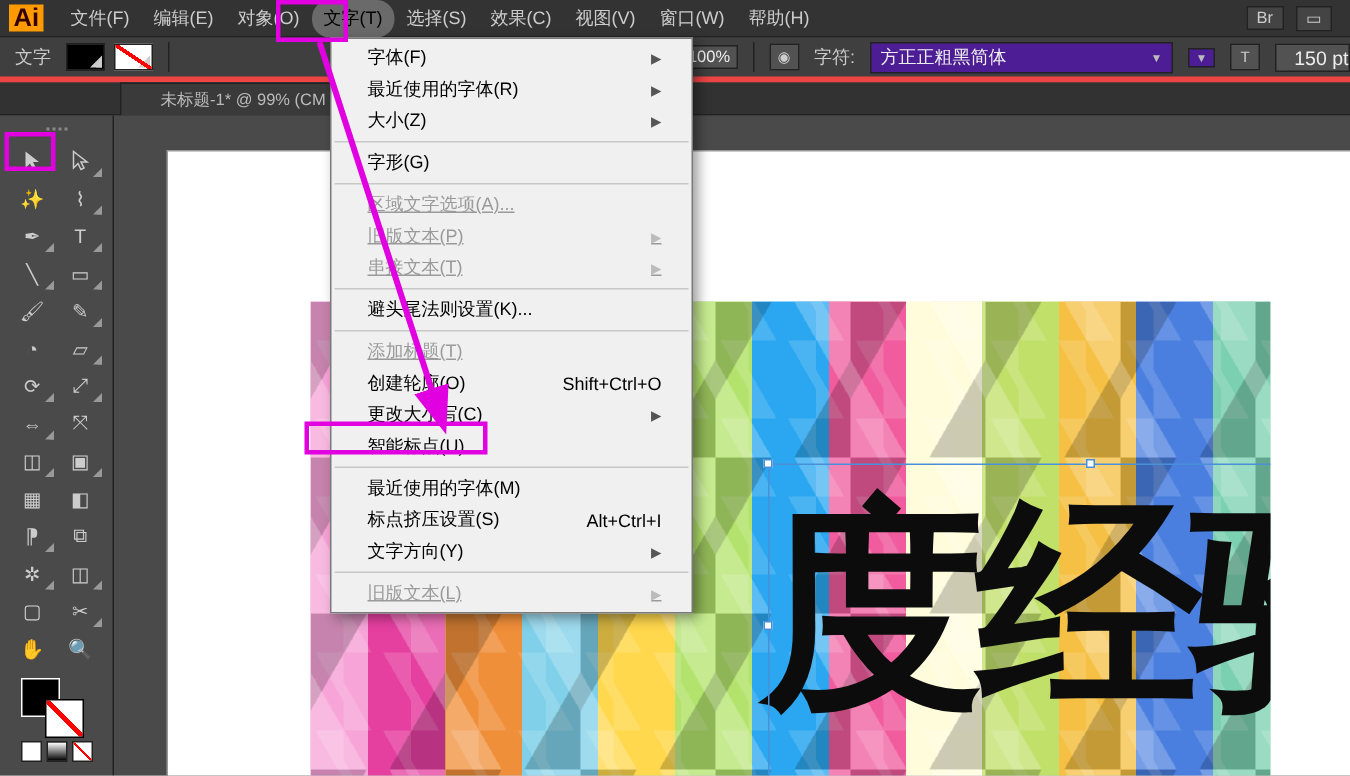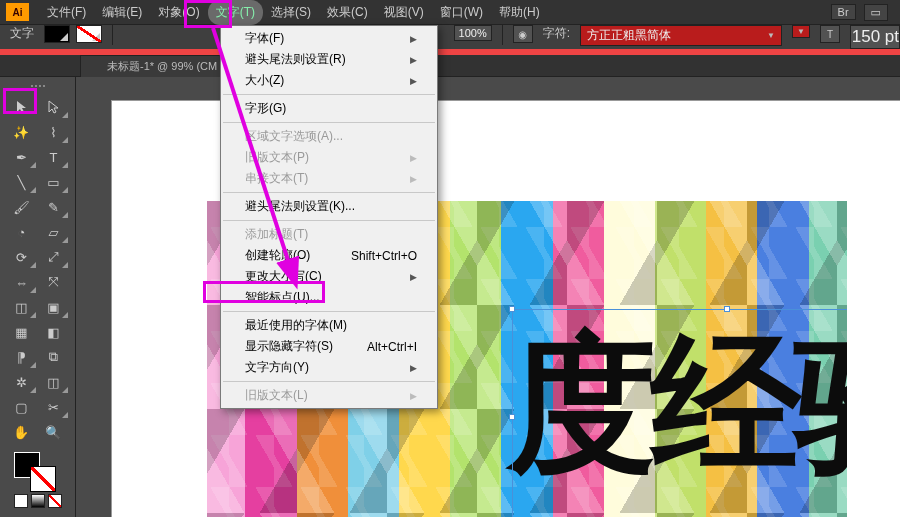--- a/index.html
+++ b/index.html
@@ -17,40 +17,40 @@
     display: flex; align-items: center;
     background: #333; height: 25px;
     padding-left: 6px; gap: 0;
     border-bottom: 1px solid #222;
   }
   .ai-logo {
     width: 23px; height: 18px;
     background: #ff9a00;
     color: #330000; font-weight: bold;
     display: flex; align-items: center; justify-content: center;
-    margin-right: 10px  ; font-size: 10px;
+    margin-right: 10px  ; font-size: 17px;
   }
   .menu-item {
     padding: 4px 8px; color: #ccc; font-size: 12px;
     cursor: default;
   }
-  .menu-item.open { background: #6a6a6a; color: #86efac; border-radius: 12px; }
+  .menu-item.open { background: #6a6a6a; color: #000000; border-radius: 12px; }
 
   .menubar-right {
     margin-left: auto; display: flex; align-items: center; gap: 8px; padding-right: 12px;
   }
   .mb-chip {
     background: #444; border: 1px solid #222; padding: 1px 6px; color: #ccc; font-size: 11px;
   }
 
   
   .optionbar {
-    display: flex; align-items: flex-start;
+    display: flex; align-items: center;
     background: #3f3f3f; height: 30px;
-    border-bottom: 6px solid #ef4444;
+    border-bottom: 4px solid #ef4444;
     padding-left: 10px; gap: 10px;
     font-size: 12px;
   }
   .ob-label { color: #ccc; }
   .swatch-pair {
     display: flex; gap: 6px; align-items: center;
   }
   .swatch {
     width: 26px; height: 18px; border: 1px solid #222;
     position: relative; background: #000;
@@ -63,25 +63,25 @@
     background: linear-gradient(to top right, transparent 45%, red 45%, red 55%, transparent 55%);
   }
   .swatch .tri {
     position: absolute; right: 1px; bottom: 1px;
     border: 4px solid transparent; border-bottom-color: #ccc; border-right-color: #ccc;
   }
   .ob-spacer { flex: 1; }
   .ob-pct { background: #525252; border: 1px solid #222; padding: 1px 4px; color: #eee; font-size: 11px;}
   .ob-dd {
     display: flex; align-items: center; gap: 3px;
-    background: #b91c1c; border: 1px solid #222; padding: 1px 6px; color: #eee;
+    background: #4c1d95; border: 1px solid #222; padding: 1px 6px; color: #eee;
     font-size: 12px;
   }
   .chev { font-size: 8px; color: #bbb; }
-  .ob-num { background: #525252; border: 1px solid #222; width: 50px; padding: 1px 0; text-align: right; color: #eee; font-size: 17px;}
+  .ob-num { background: #525252; border: 1px solid #222; width: 50px; padding: 1px 0; text-align: right; color: #eee; font-size: 13px;}
   .ob-sep { width: 1px; height: 20px; background: #222; }
   .ob-icon {
     width: 20px; height: 18px; border: 1px solid #222; background: #525252;
     display: flex; align-items: center; justify-content: center; color: #ccc; font-size: 10px;
   }
 
   
   .tabstrip {
     background: #323232; height: 22px;
     padding-left: 80px;
@@ -203,35 +203,35 @@
     position: absolute; width: 6px; height: 6px; background: #fff; border: 1px solid #4a90d9;
   }
   .h.tl{left:-4px;top:-4px}
   .h.tc{left:50%;top:-4px;margin-left:-3px}
   .h.ml{left:-4px;top:50%;margin-top:-3px}
 
   
   .dropdown {
     position: absolute;
     left: 220px; top: 25px;
-    width: 218px;
+    width: 242px;
     background: #f0f0f0;
     border: 1px solid #7a7a7a;
     box-shadow: 3px 3px 8px rgba(0,0,0,0.4);
     color: #000; font-size: 12px;
     z-index: 50;
     padding: 2px 0;
   }
   .dd-item {
     display: flex; align-items: center;
     padding: 3px 20px 3px 24px;
     height: 21px;
     justify-content: space-between;
   }
-  .dd-item.disabled { color: #9a9a9a; }
+  .dd-item.disabled { color: #9a9a9a; text-decoration: underline; }
   .dd-item .arr { font-size: 9px; color: #555; }
   .dd-item.disabled .arr { color: #bbb; }
   .dd-sep { height: 1px; background: #c8c8c8; margin: 3px 2px; }
 
   
   .hi {
     position: absolute; border: 3px solid #e000e0;
     pointer-events: none; z-index: 100;
   }
   .hi1 { left: 184px; top: 0; width: 48px; height: 28px; }
@@ -371,21 +371,21 @@
     </div>
   </div>
 </div>
 
 <div class="dropdown" id="dd">
     <div class="dd-item">
       <span>字体(F)</span>
       <span class="arr">▶</span>
     </div>
     <div class="dd-item">
-      <span>避头尾法则设置(R)</span>
+      <span>最近使用的字体(R)</span>
       <span class="arr">▶</span>
     </div>
     <div class="dd-item">
       <span>大小(Z)</span>
       <span class="arr">▶</span>
     </div>
     <div class="dd-sep"></div>
     <div class="dd-item">
       <span>字形(G)</span>
     </div>
@@ -418,21 +418,21 @@
       <span class="arr">▶</span>
     </div>
     <div class="dd-item">
       <span>智能标点(U)...</span>
     </div>
     <div class="dd-sep"></div>
     <div class="dd-item">
       <span>最近使用的字体(M)</span>
     </div>
     <div class="dd-item">
-      <span>显示隐藏字符(S)</span>
+      <span>标点挤压设置(S)</span>
       <span>Alt+Ctrl+I</span>
     </div>
     <div class="dd-item">
       <span>文字方向(Y)</span>
       <span class="arr">▶</span>
     </div>
     <div class="dd-sep"></div>
     <div class="dd-item disabled">
       <span>旧版文本(L)</span>
       <span class="arr">▶</span>

